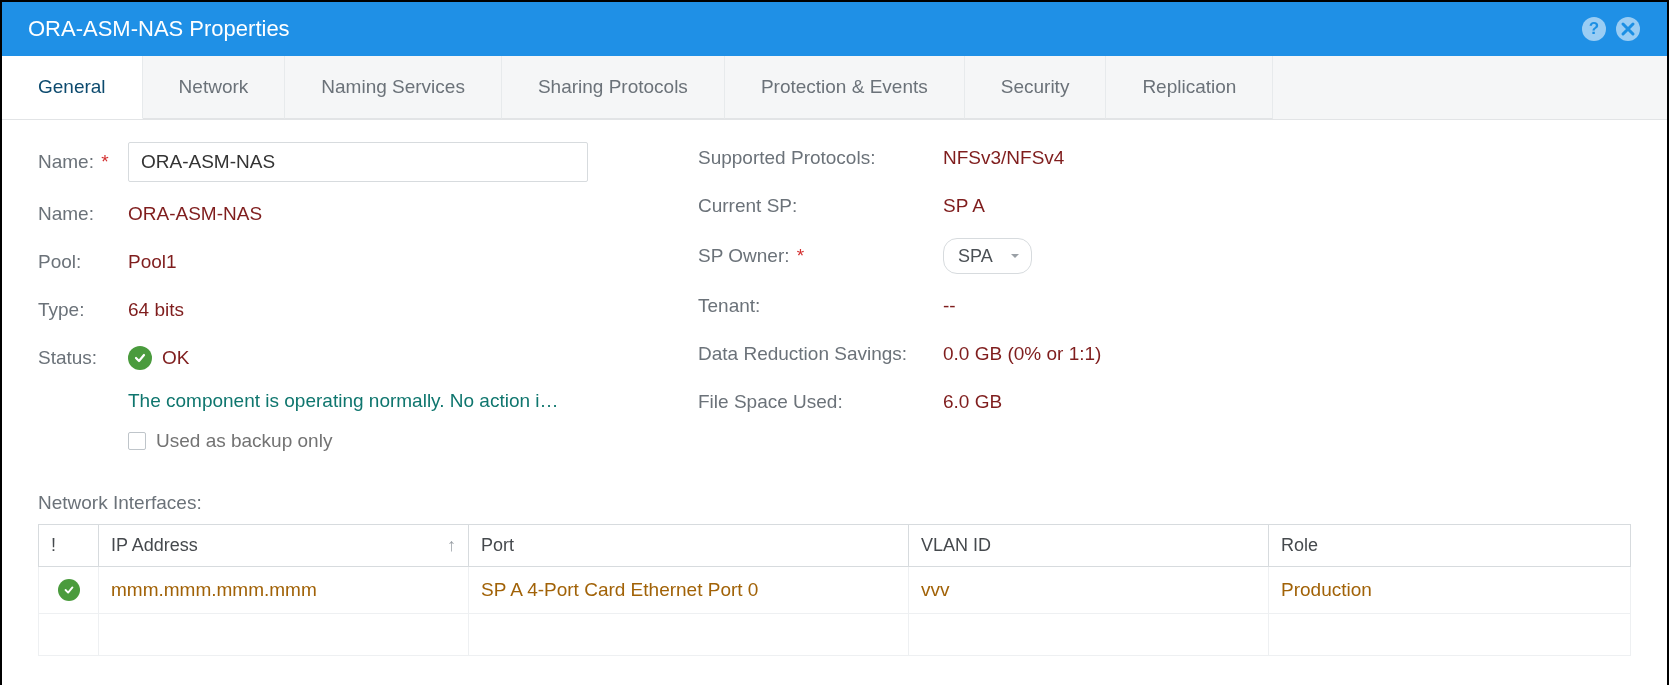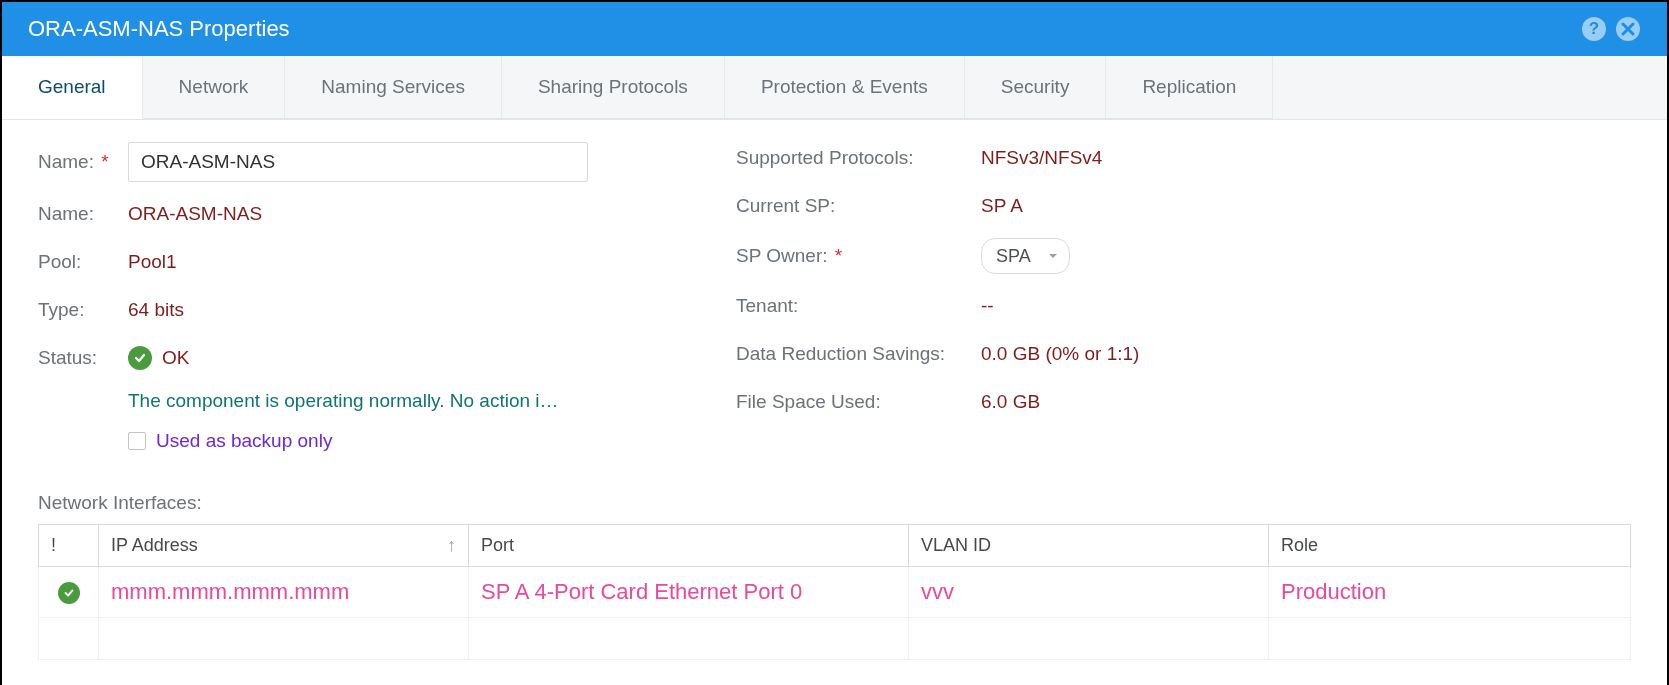--- a/index.html
+++ b/index.html
@@ -44,21 +44,21 @@
     .tab.active {
       background: #fff;
       color: #0c4a6e;
       border-bottom: 1px solid #fff;
     }
     .content {
       padding: 22px 36px 30px 36px;
     }
     .columns {
       display: flex;
-      gap: 108px;
+      gap: 70px;
     }
     .col-left { width: 590px; }
     .col-right { flex: 1; }
     .row {
       display: flex;
       align-items: center;
       margin-bottom: 16px;
       min-height: 32px;
     }
     .lbl {
@@ -117,21 +117,21 @@
       font-size: 19px;
       white-space: nowrap;
       overflow: hidden;
       text-overflow: ellipsis;
     }
     .checkbox-line {
       display: flex;
       align-items: center;
       gap: 10px;
       margin-top: 18px;
-      color: #6d28d9;
+      color: #737373;
       font-size: 19px;
     }
     .checkbox {
       width: 18px; height: 18px;
       border: 1px solid #bfc5ca;
       background: #fff;
       border-radius: 2px;
       display: inline-block;
     }
     .section-title {
@@ -151,22 +151,22 @@
       color: #45494d;
       background: #fff;
       border: 1px solid #d7dbde;
       padding: 10px 12px;
       font-size: 18px;
     }
     table.grid td {
       border-left: 1px solid #eef0f2;
       border-right: 1px solid #eef0f2;
       padding: 12px 12px;
-      font-size: 22px;
-      color: #ec4899;
+      font-size: 19px;
+      color: #a16207;
     }
     table.grid tbody tr { border-bottom: 1px solid #eef0f2; }
     .th-status { width: 60px; text-align: center; }
     .sort-arrow { float: right; color: #9aa0a6; }
     .filler-row td { height: 42px; }
     .cell-status { text-align: center; }
     .ok-badge-sm {
       width: 22px; height: 22px; border-radius: 50%;
       background: #4a9b3d;
       display: inline-flex; align-items: center; justify-content: center;

